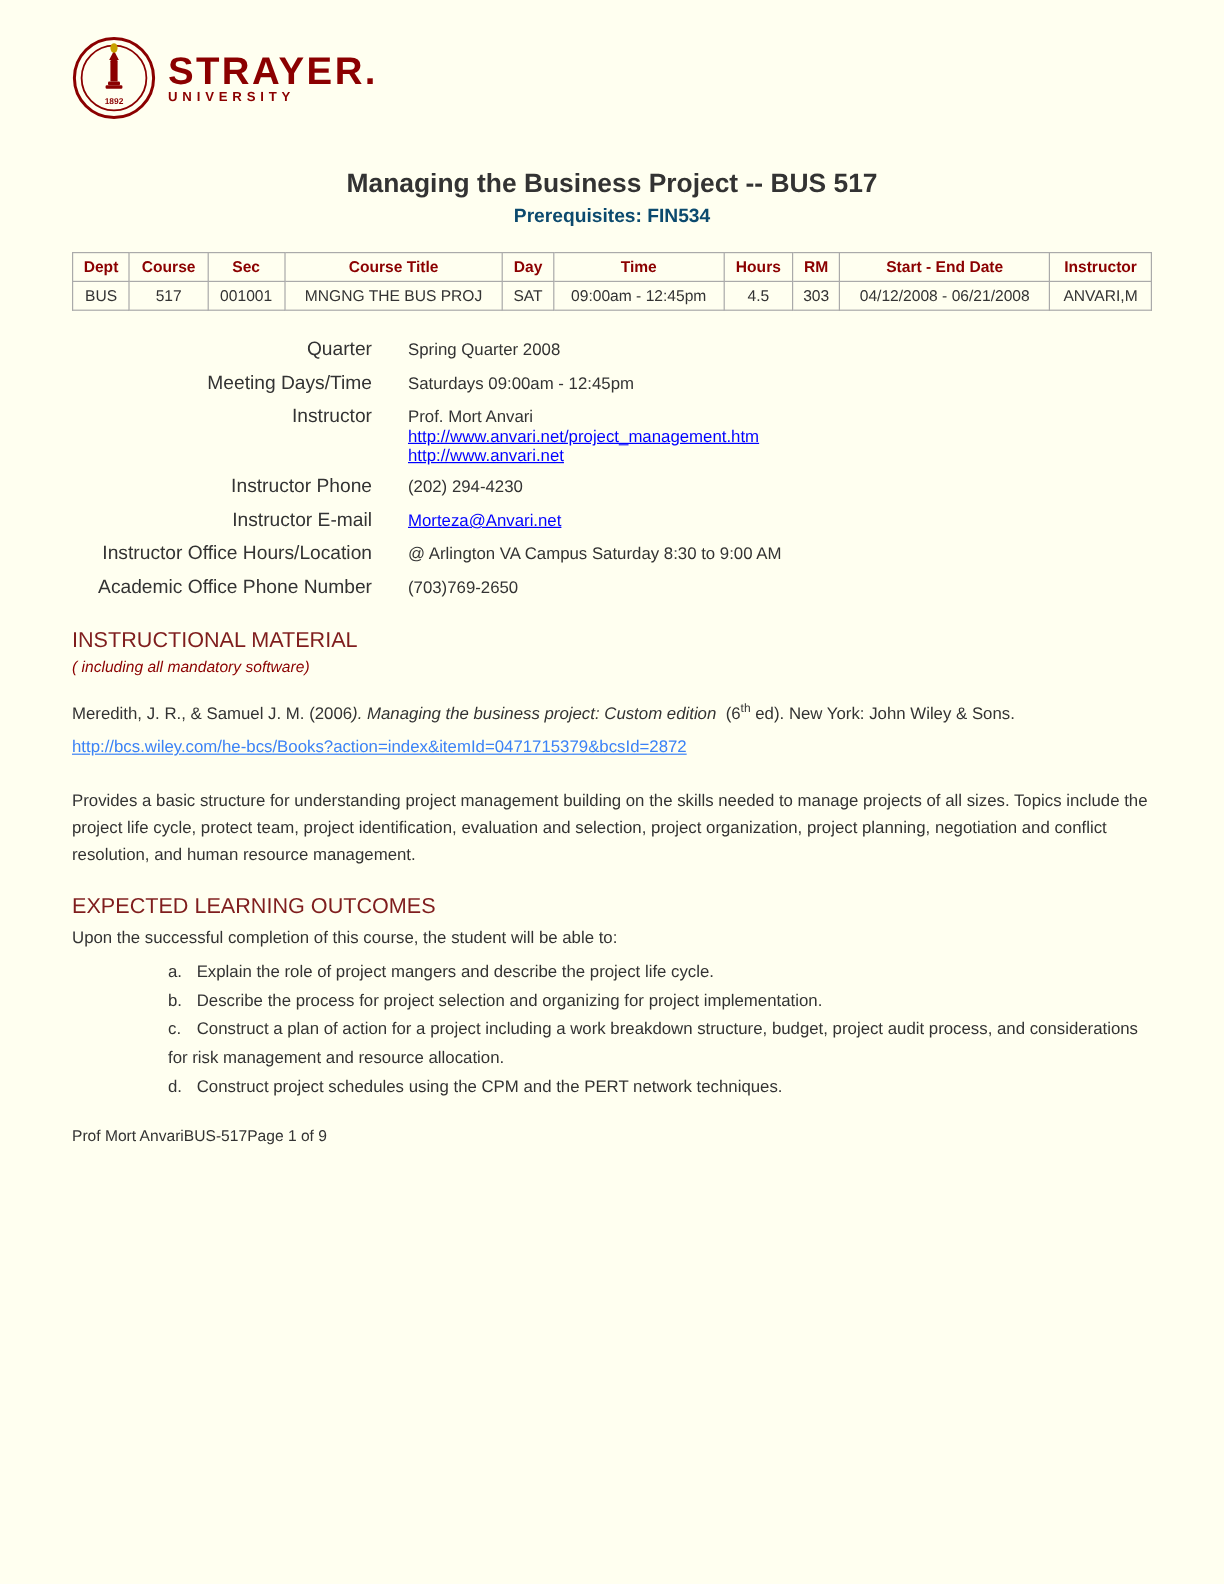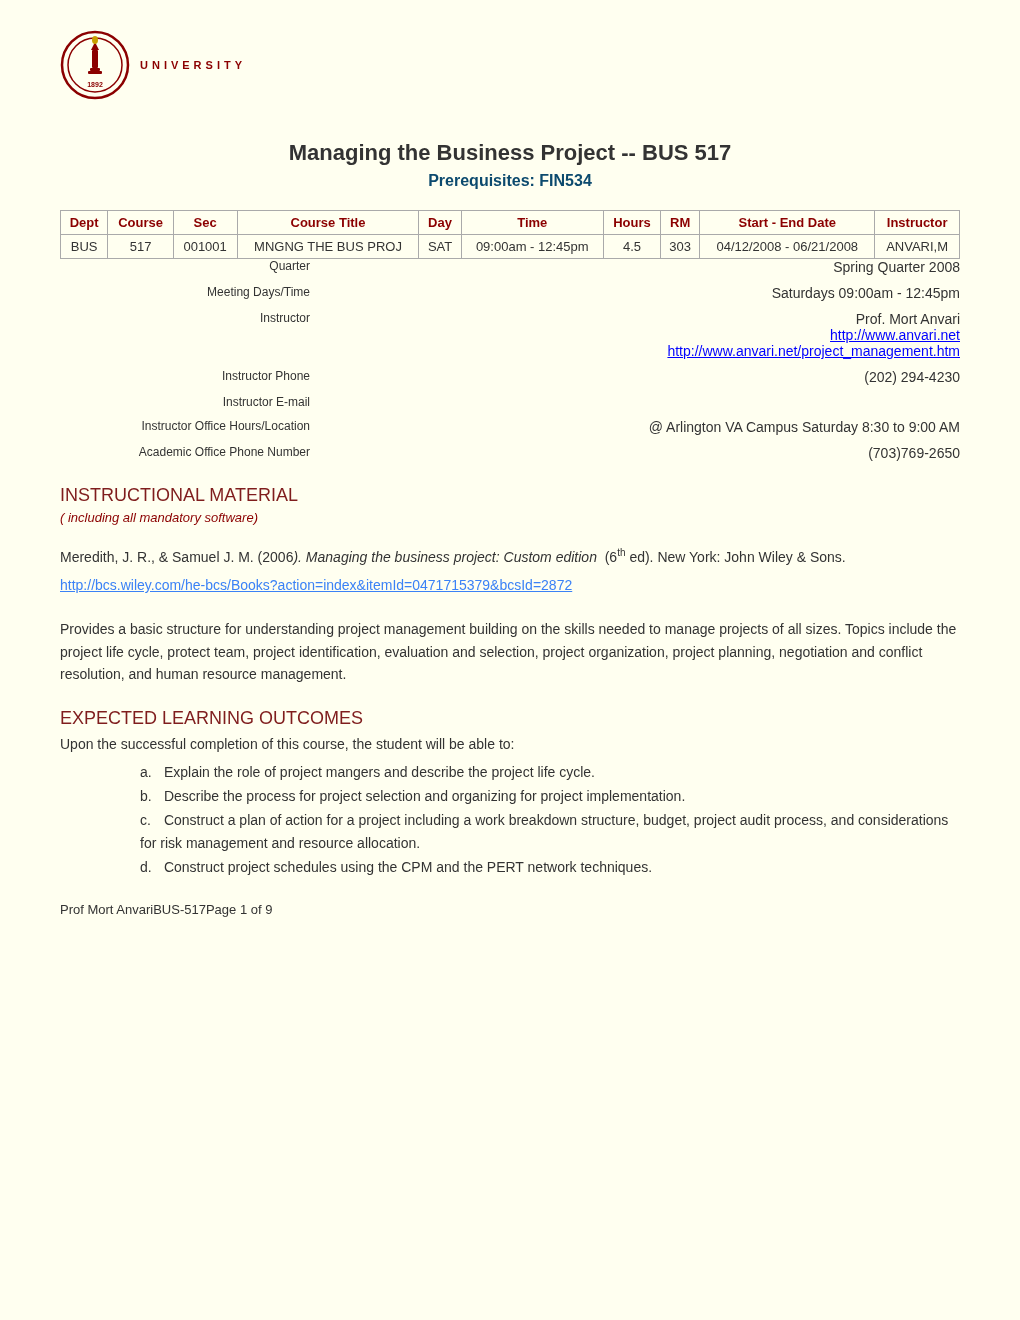--- a/index.html
+++ b/index.html
@@ -53,20 +53,21 @@
     .page-subtitle {
       text-align: center;
       font-size: 16px;
       font-weight: bold;
       color: #0c4a6e;
       margin-bottom: 20px;
     }
     table.course-table {
       width: 100%;
       border-collapse: collapse;
+      margin-bottom: 24px;
       font-size: 13px;
     }
     table.course-table th, table.course-table td {
       border: 1px solid #aaa;
       padding: 4px 6px;
       text-align: center;
     }
     table.course-table th {
       font-weight: bold;
       color: #8b0000;
@@ -83,27 +84,27 @@
       display: flex;
       margin-bottom: 10px;
       align-items: flex-start;
     }
     .info-label {
       width: 280px;
       min-width: 280px;
       text-align: right;
       padding-right: 30px;
       color: #333;
-      font-size: 12px;
+      font-size: 16px;
     }
     .info-value {
       flex: 1;
       color: #333;
       font-size: 14px;
-      text-align: right;
+      text-align: left;
     }
     .info-value a {
       color: #00f;
       text-decoration: underline;
     }
     .section-heading {
       font-size: 18px;
       font-weight: normal;
       color: #7f1d1d;
       margin-bottom: 4px;
@@ -150,20 +151,21 @@
 
       <rect x="32" y="20" width="6" height="18" fill="#8b0000" rx="1"></rect>
       <polygon points="35,12 31,20 39,20" fill="#8b0000"></polygon>
       <rect x="30" y="38" width="10" height="3" fill="#8b0000" rx="1"></rect>
       <rect x="28" y="41" width="14" height="3" fill="#8b0000" rx="1"></rect>
 
       <ellipse cx="35" cy="10" rx="3" ry="4" fill="#c8a000"></ellipse>
       <text x="35" y="57" text-anchor="middle" font-size="7" font-weight="bold" fill="#8b0000" font-family="Arial">1892</text>
     </svg>
     <div class="logo-text">
+      <span class="logo-strayer">STRAYER.</span>
       <span class="logo-university">UNIVERSITY</span>
     </div>
   </div>
 </div>
 
 <div class="page-title">Managing the Business Project -- BUS 517</div>
 <div class="page-subtitle">Prerequisites: FIN534</div>
 
 <table class="course-table">
   <thead>
@@ -205,32 +207,33 @@
 
   <div class="info-row">
     <div class="info-label">Meeting Days/Time</div>
     <div class="info-value">Saturdays 09:00am - 12:45pm</div>
   </div>
 
   <div class="info-row">
     <div class="info-label">Instructor</div>
     <div class="info-value">
       <div>Prof. Mort Anvari</div>
+      <div><a href="#">http://www.anvari.net/project_management.htm</a></div>
       <div><a href="#">http://www.anvari.net</a></div>
-      <div><a href="#">http://www.anvari.net/project_management.htm</a></div>
     </div>
   </div>
 
   <div class="info-row">
     <div class="info-label">Instructor Phone</div>
     <div class="info-value">(202) 294-4230</div>
   </div>
 
   <div class="info-row">
     <div class="info-label">Instructor E-mail</div>
+    <div class="info-value"><a href="#">Morteza@Anvari.net</a></div>
   </div>
 
   <div class="info-row">
     <div class="info-label">Instructor Office Hours/Location</div>
     <div class="info-value">@ Arlington VA Campus Saturday 8:30 to 9:00 AM</div>
   </div>
 
   <div class="info-row">
     <div class="info-label">Academic Office Phone Number</div>
     <div class="info-value">(703)769-2650</div>

